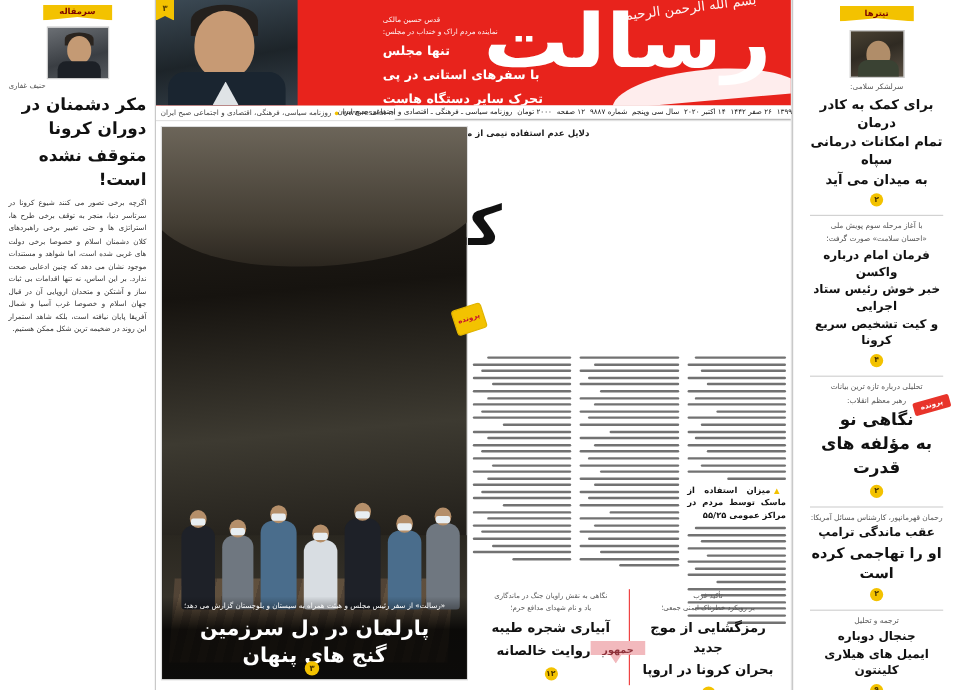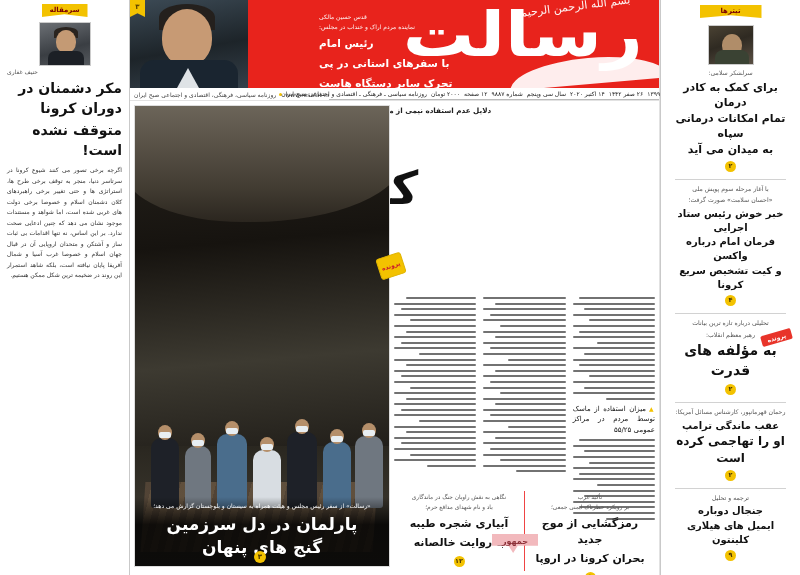--- a/index.html
+++ b/index.html
@@ -264,21 +264,21 @@
   }
   .bcol { flex: 1; }
   .fakeline {
     height: 2px; background: #4a4a4a; border-radius: 1px;
     margin-bottom: 3.6px; opacity: .72;
   }
   .fakeline.s80 { width: 80%; } .fakeline.s92 { width: 92%; }
   .fakeline.s70 { width: 70%; } .fakeline.s86 { width: 86%; }
   .fakeline.s60 { width: 60%; }
   .subhead-inline {
-    font-size: 7px; font-weight: normal; color: #111;
+    font-size: 7px; font-weight: bold; color: #111;
     line-height: 1.5; margin: 4px 0 4px 0; text-align: justify;
   }
   .subhead-inline::before {
     content: "▲"; color: #f3c200; font-size: 6px; margin-left: 3px;
   }
   .pdf-badge {
     position: absolute; left: 248px; top: 154px; z-index: 8;
     width: 26px; height: 22px; background: #f3c200; border-radius: 3px;
     transform: rotate(-18deg); border: 1px solid #e0b400;
     display: flex; align-items: center; justify-content: center;
@@ -310,21 +310,21 @@
     padding: 3px 10px 7px 10px;
     clip-path: polygon(0 0,100% 0,100% 62%,56% 62%,46% 100%,36% 62%,0 62%);
   }
 
   
   .editorial {
     position: absolute; top: 0; left: 0; width: 130px; height: 575px;
     background: #fff; border-right: 1px solid #c9c9c9; padding: 3px 7px;
   }
   .ed-tab {
-    width: 46px; margin: 1px auto 5px auto;
+    width: 58px; margin: 1px auto 5px auto;
     background: #f3c200; color: #7a0000;
     font-size: 7px; font-weight: bold; text-align: center; padding: 2px 0 3px 0;
     clip-path: polygon(0 0,100% 0,100% 100%,50% 78%,0 100%);
   }
   .ed-photo {
     width: 52px; height: 44px; margin: 2px auto 2px auto;
     background: linear-gradient(165deg,#6b6f74 0%,#3a3e43 60%,#55595e 100%);
     border: 1px solid #ccc; position: relative; overflow: hidden;
   }
   .ed-photo .f {
@@ -392,21 +392,21 @@
       <div class="hair"></div>
       <div class="face"></div>
       <div class="body"></div>
       <div class="shirt"></div>
     </div>
     <div class="mh-corner">۳</div>
 
     <div class="mh-txt">
       <div class="mh-kicker">قدس حسین مالکی</div>
       <div class="mh-kicker">نماینده مردم اراک و خنداب در مجلس:</div>
-      <div class="mh-head">رئیس امام</div>
+      <div class="mh-head">تنها مجلس</div>
       <div class="mh-head">با سفرهای استانی در پی</div>
       <div class="mh-head">تحرک سایر دستگاه هاست</div>
     </div>
   </div>
 
   <div class="socialbar">
     <div class="sb-left">
       <span>@Resalatplus</span>
       <span class="sb-ico"></span>
       <span class="sb-ico"></span>
@@ -628,31 +628,32 @@
       <div class="sb-head">برای کمک به کادر درمان</div>
       <div class="sb-head">تمام امکانات درمانی سپاه</div>
       <div class="sb-head">به میدان می آید</div>
       <div class="pagenum">۲</div>
     </div>
     <div class="sb-divider"></div>
 
     <div class="sb-item">
       <div class="sb-kicker">با آغاز مرحله سوم پویش ملی</div>
       <div class="sb-kicker">«احسان سلامت» صورت گرفت؛</div>
+      <div class="sb-head sm">فرمان امام درباره واکسن</div>
       <div class="sb-head sm">خبر خوش رئیس ستاد اجرایی</div>
-      <div class="sb-head sm">فرمان امام درباره واکسن</div>
       <div class="sb-head sm">و کیت تشخیص سریع کرونا</div>
       <div class="pagenum">۴</div>
     </div>
     <div class="sb-divider"></div>
 
     <div class="sb-item">
       <div class="ribbon">پرونده</div>
       <div class="sb-kicker">تحلیلی درباره تازه ترین بیانات</div>
       <div class="sb-kicker">رهبر معظم انقلاب:</div>
+      <div class="sb-head" style="font-size:14px">نگاهی نو</div>
       <div class="sb-head" style="font-size:14px">به مؤلفه های قدرت</div>
       <div class="pagenum">۲</div>
     </div>
     <div class="sb-divider"></div>
 
     <div class="sb-item">
       <div class="sb-kicker">رحمان قهرمانپور، کارشناس مسائل آمریکا:</div>
       <div class="sb-head" style="font-size:10px">عقب ماندگی ترامپ</div>
       <div class="sb-head" style="font-size:12px">او را تهاجمی کرده است</div>
       <div class="pagenum">۲</div>

